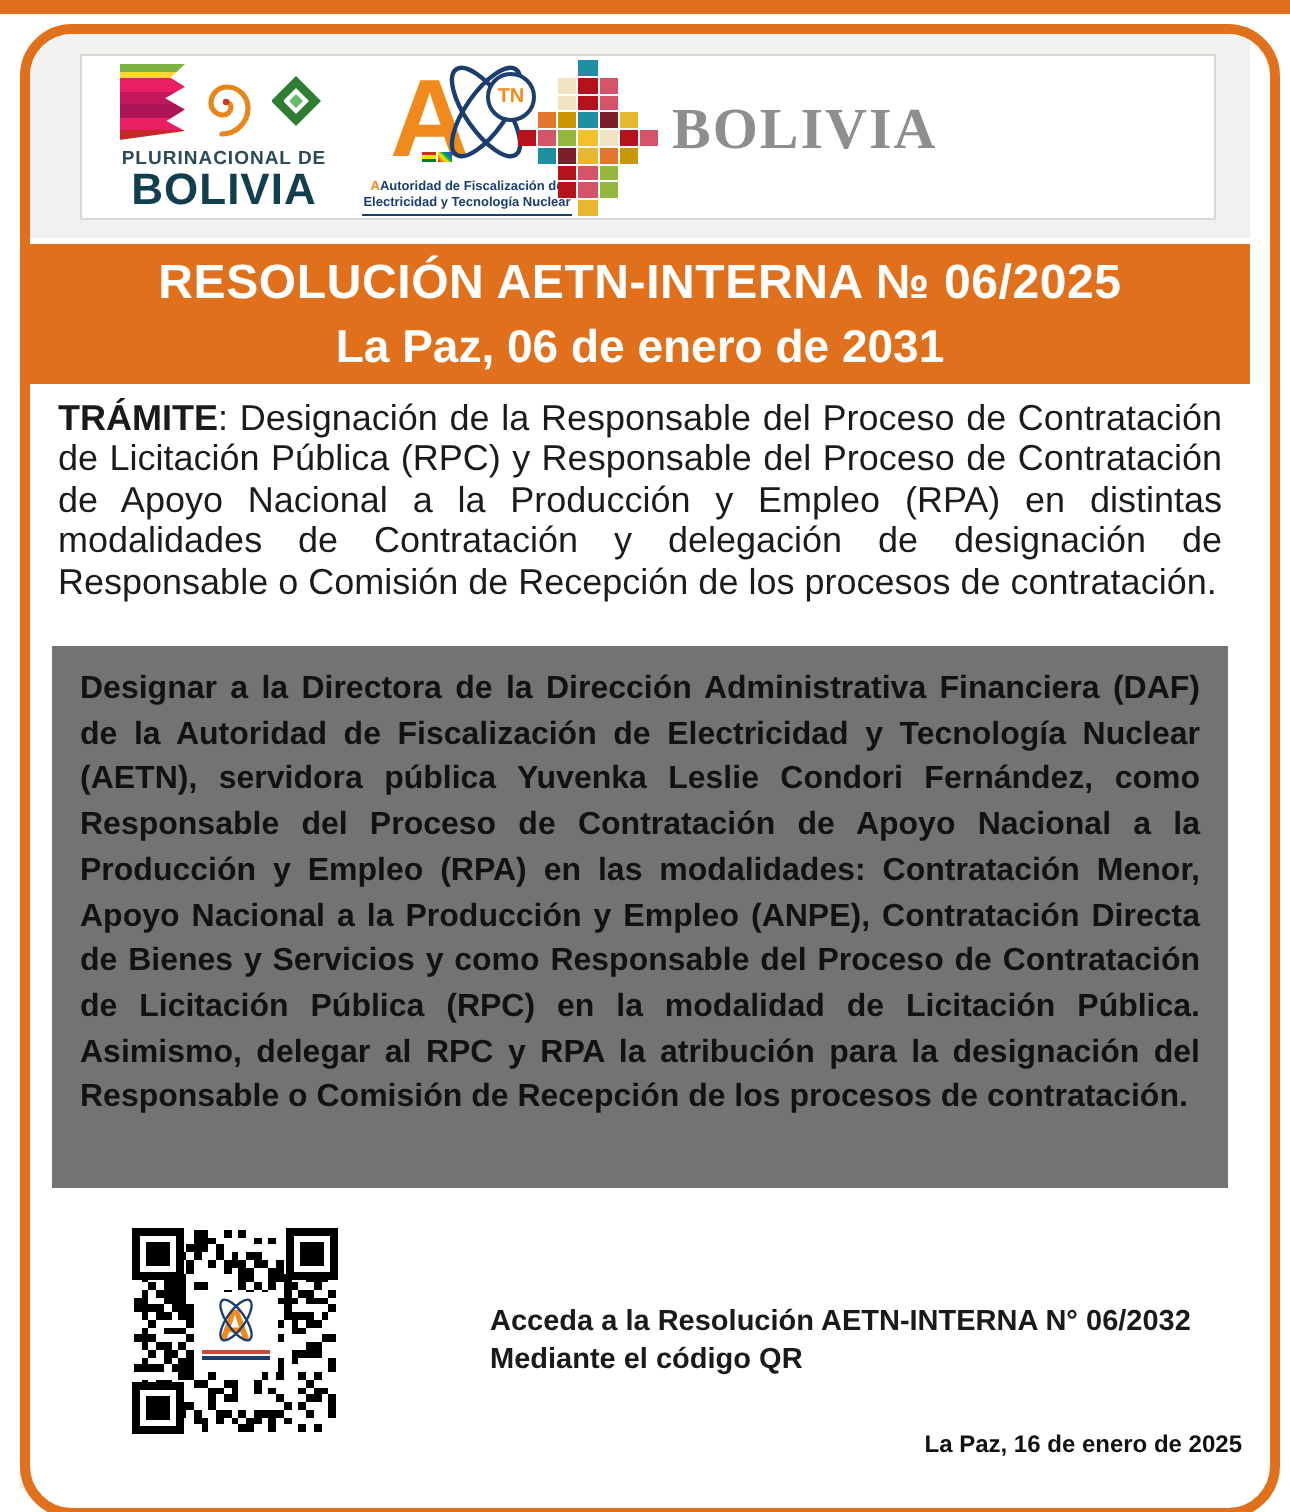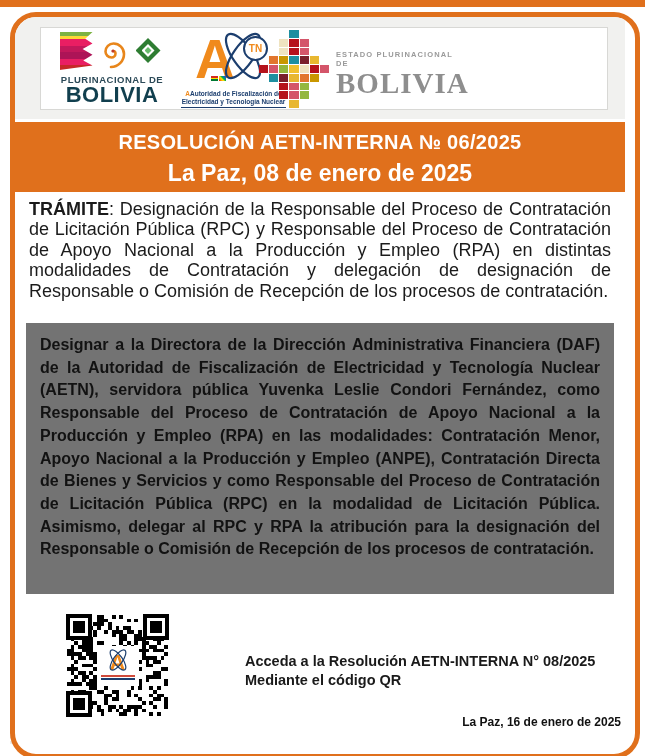--- a/index.html
+++ b/index.html
@@ -65,21 +65,21 @@
   .estado-text{position:absolute;left:295px;top:22px;width:122px;}
   .estado-over{font-size:7.5px;letter-spacing:1.1px;color:#9A9A9A;font-weight:600;}
   .estado-word{font-family:"Liberation Serif","DejaVu Serif",serif;font-size:29px;line-height:30px;
                font-weight:700;color:#8E8E8E;letter-spacing:1px;}
   .ministerio{position:absolute;left:428px;top:26px;width:135px;
               font-size:10px;line-height:12.5px;color:#77787A;font-weight:600;}
 
   
   .banner{position:absolute;left:0;top:105px;width:610px;height:70px;background:#E0701C;
           color:#ffffff;text-align:center;}
-  .banner-title{font-size:20px;line-height:34px;font-weight:800;margin-top:3px;letter-spacing:.3px;}
+  .banner-title{font-size:24px;line-height:34px;font-weight:800;margin-top:3px;letter-spacing:.3px;}
   .banner-sub{font-size:23px;line-height:28px;font-weight:800;}
 
   
   .tramite{position:absolute;left:14px;top:182px;width:582px;margin:0;
            font-size:18px;line-height:20.4px;color:#1B1B1B;text-align:justify;}
   .tramite b{font-weight:700;}
 
   
   .graybox{position:absolute;left:11px;top:306px;width:588px;height:271px;box-sizing:border-box;
            background:#737373;padding:11px 14px;
@@ -218,31 +218,30 @@
             <i></i>
             <i></i>
             <i></i>
             <i style="background: rgb(232, 183, 48);"></i>
             <i></i>
             <i></i>
             <i></i>
           </div>
 
         <div class="estado-text">
-          <div class="estado-over">ESTADO PLURINACIONAL DE</div>
           <div class="estado-word">BOLIVIA</div>
         </div>
 
 
       </div>
     </div>
 
     <div class="banner">
       <div class="banner-title">RESOLUCIÓN AETN-INTERNA № 06/2025</div>
-      <div class="banner-sub">La Paz, 08 de enero de 2025</div>
+      <div class="banner-sub">La Paz, 06 de enero de 2031</div>
     </div>
 
     <p class="tramite"><b>TRÁMITE</b><span>: Designación de la Responsable del Proceso de Contratación de Licitación Pública (RPC) y Responsable del Proceso de Contratación de Apoyo Nacional a la Producción y Empleo (RPA) en distintas modalidades de Contratación y delegación de designación de Responsable o Comisión de Recepción de los procesos de contratación.</span></p>
 
     <div class="graybox">Designar a la Directora de la Dirección Administrativa Financiera (DAF) de la Autoridad de Fiscalización de Electricidad y Tecnología Nuclear (AETN), servidora pública Yuvenka Leslie Condori Fernández, como Responsable del Proceso de Contratación de Apoyo Nacional a la Producción y Empleo (RPA) en las modalidades: Contratación Menor, Apoyo Nacional a la Producción y Empleo (ANPE), Contratación Directa de Bienes y Servicios y como Responsable del Proceso de Contratación de Licitación Pública (RPC) en la modalidad de Licitación Pública. Asimismo, delegar al RPC y RPA la atribución para la designación del Responsable o Comisión de Recepción de los procesos de contratación.</div>
 
     <div class="qr">
       <div class="qr-cells">
           <i class="on"></i>
           <i></i>
@@ -981,20 +980,20 @@
         <span class="mini-a">A</span>
         <svg class="mini-orbit" width="26" height="22" viewBox="0 0 26 22">
           <ellipse cx="13" cy="11" rx="12" ry="4.5" fill="none" stroke="#1C3E6E" stroke-width="1.2" transform="rotate(-55 13 11)"></ellipse>
           <ellipse cx="13" cy="11" rx="12" ry="4.5" fill="none" stroke="#1C3E6E" stroke-width="1.2" transform="rotate(55 13 11)"></ellipse>
         </svg>
         <span class="bar bar-red"></span>
         <span class="bar bar-blue"></span>
       </div>
     </div>
     <div class="qr-caption">
-      <div>Acceda a la Resolución AETN-INTERNA N° 08/2025</div>
+      <div>Acceda a la Resolución AETN-INTERNA N° 06/2032</div>
       <div>Mediante el código QR</div>
     </div>
 
     <div class="date-line">La Paz, 16 de enero de 2025</div>
 
   </div>
 </div>
 
 </body></html>

